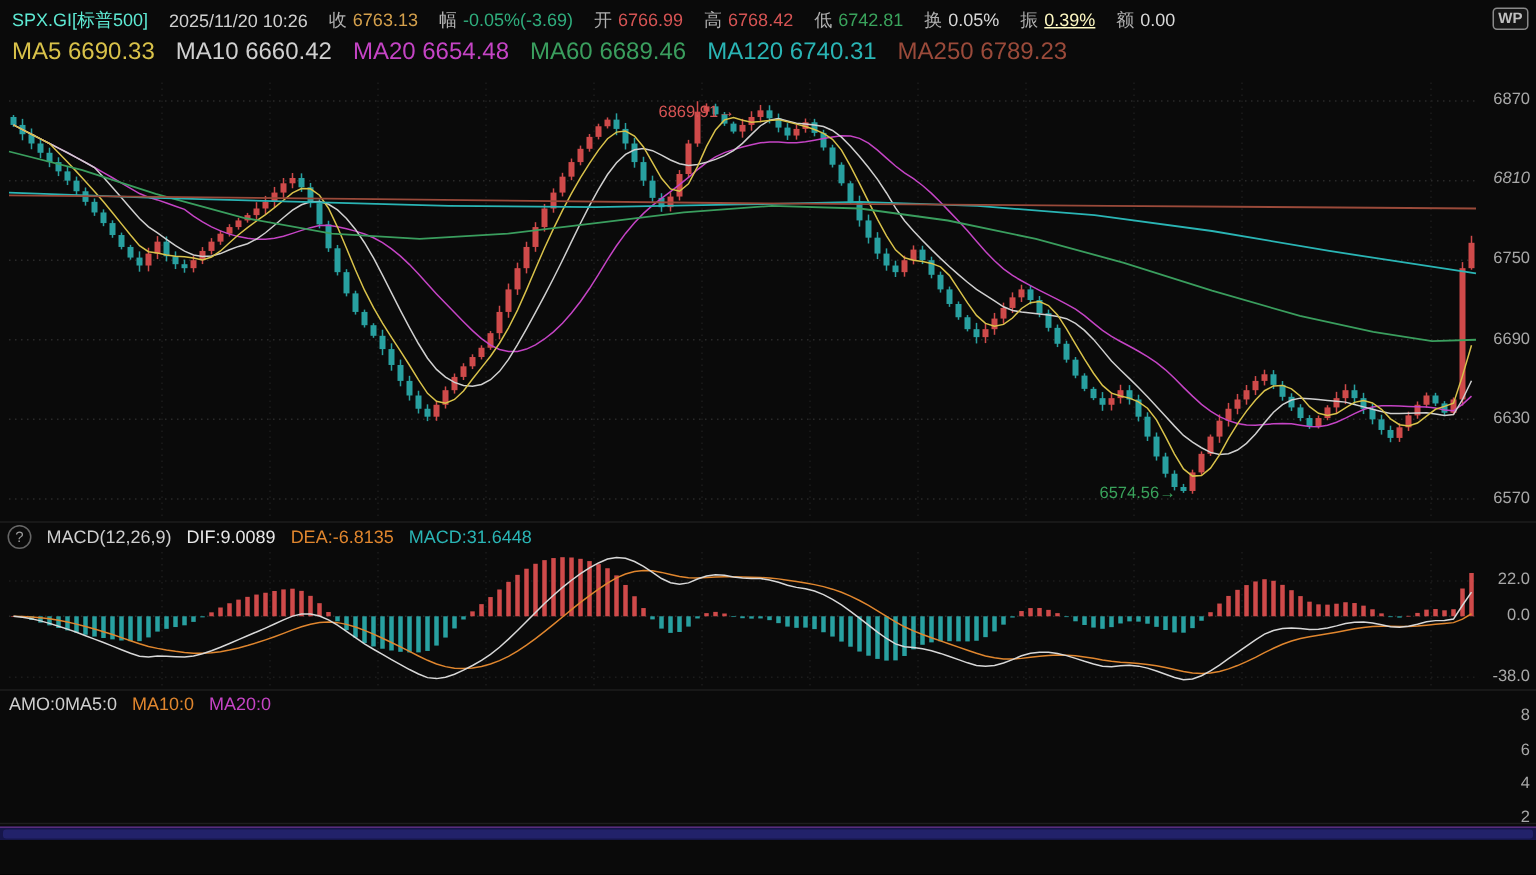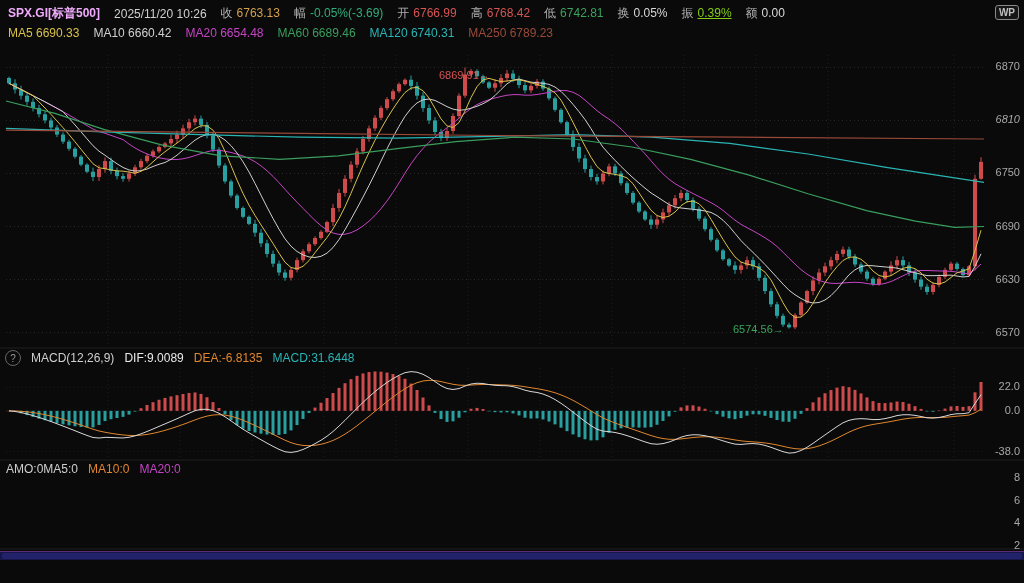--- a/index.html
+++ b/index.html
@@ -1,23 +1,23 @@
 <!DOCTYPE html>
 <html><head>
 <meta charset="utf-8">
 <style>
   html,body{margin:0;padding:0;background:#000;}
   .app{position:relative;width:1024px;height:583px;background:#0a0a0a;overflow:hidden;
        font-family:"Liberation Sans",sans-serif;color:#ddd;}
   #cv{position:absolute;left:0;top:0;}
   .row1{position:absolute;top:5px;left:8px;display:flex;gap:14px;font-size:12px;white-space:nowrap;align-items:center;}
-  .sym{color:#f0abfc;font-weight:bold;}
+  .sym{color:#5eead4;font-weight:normal;}
   .dt{color:#d0d0d0;}
   .fieldlab{color:#b0b0b0;margin-right:4px;}
-  .row2{position:absolute;top:26px;left:8px;display:flex;gap:14px;font-size:12px;white-space:nowrap;}
+  .row2{position:absolute;top:26px;left:8px;display:flex;gap:14px;font-size:16px;white-space:nowrap;}
   .range-wrap{position:absolute;top:26px;right:60px;display:flex;gap:9px;align-items:center;font-size:12px;color:#cfcfcf;}
   .ind-icon{width:13px;height:13px;background:#e07b23;border-radius:2px;}
   .wp{position:absolute;top:5px;right:5px;border:1px solid #8a8a8a;border-radius:3px;font-size:10px;
       font-weight:bold;color:#c0c0c0;padding:1px 3px;background:#161616;}
   .macd-head{position:absolute;top:350px;left:5px;display:flex;gap:10px;font-size:12px;align-items:center;white-space:nowrap;}
   .help{width:14px;height:14px;border:1px solid #666;border-radius:50%;color:#999;font-size:10px;
         display:flex;align-items:center;justify-content:center;}
   .macd-title{color:#cfcfcf}.dif{color:#e8e8e8}.dea{color:#e0862e}.macdv{color:#2ab5b5}
   .amo-head{position:absolute;top:462px;left:6px;display:flex;gap:10px;font-size:12px;white-space:nowrap;}
   .amo-t{color:#cfcfcf}.amo-ma10{color:#e0862e}.amo-ma20{color:#c544c5}
@@ -574,21 +574,21 @@
 
   <div class="row1" id="row1">
     <span class="sym">SPX.GI[标普500]</span>
     <span class="dt">2025/11/20 10:26</span>
   <span><span class="fieldlab">收</span><span style="color: rgb(212, 160, 76);">6763.13</span></span>
       <span><span class="fieldlab">幅</span><span style="color: rgb(47, 174, 125);">-0.05%(-3.69)</span></span>
       <span><span class="fieldlab">开</span><span style="color: rgb(214, 84, 84);">6766.99</span></span>
       <span><span class="fieldlab">高</span><span style="color: rgb(214, 84, 84);">6768.42</span></span>
       <span><span class="fieldlab">低</span><span style="color: rgb(58, 163, 92);">6742.81</span></span>
       <span><span class="fieldlab">换</span><span style="color: rgb(216, 216, 216);">0.05%</span></span>
-      <span><span class="fieldlab">振</span><span style="color: #84cc16; text-decoration: underline;">0.39%</span></span>
+      <span><span class="fieldlab">振</span><span style="color: #fef9c3; text-decoration: underline;">0.39%</span></span>
       <span><span class="fieldlab">额</span><span style="color: rgb(216, 216, 216);">0.00</span></span>
     </div>
 
   <div class="row2" id="row2">
       <span style="color: rgb(217, 194, 74);">MA5 6690.33</span>
       <span style="color: rgb(208, 208, 208);">MA10 6660.42</span>
       <span style="color: rgb(197, 68, 197);">MA20 6654.48</span>
       <span style="color: rgb(58, 158, 94);">MA60 6689.46</span>
       <span style="color: rgb(42, 181, 181);">MA120 6740.31</span>
       <span style="color: rgb(154, 74, 58);">MA250 6789.23</span>

